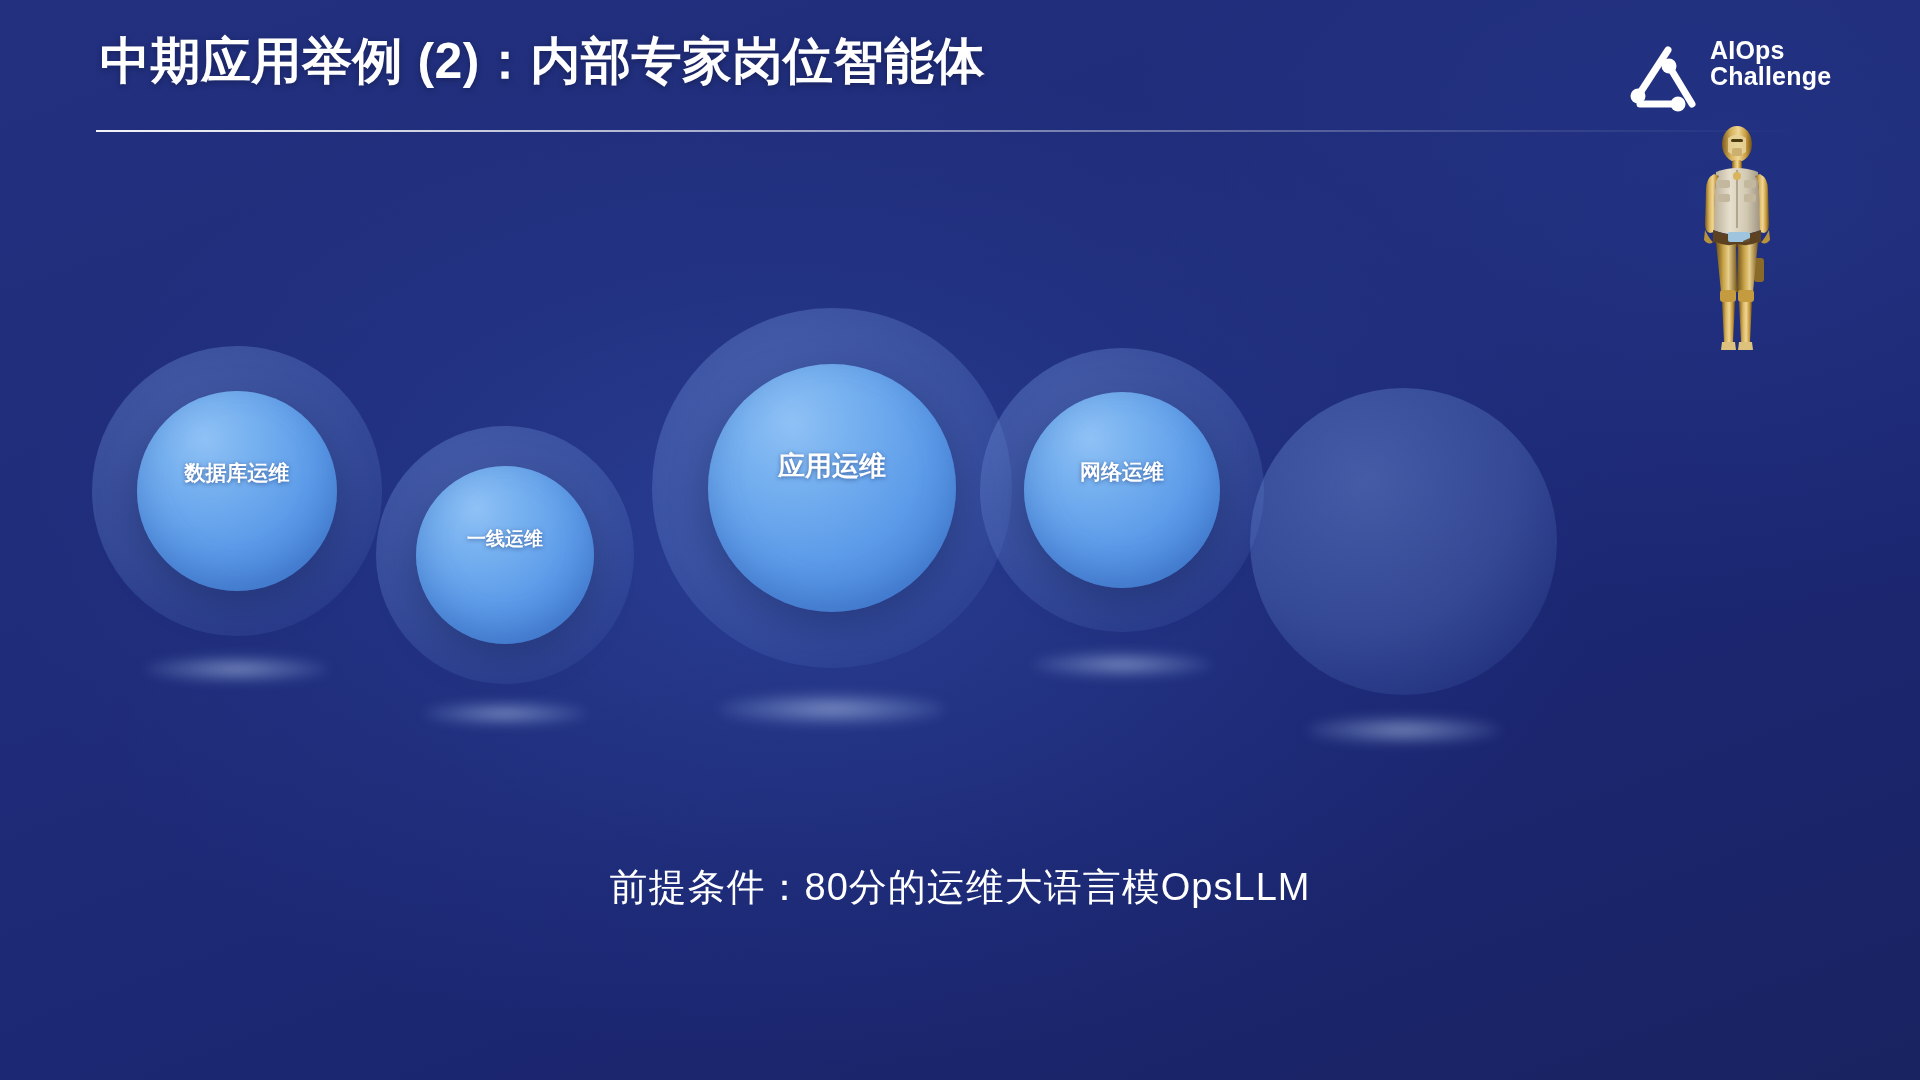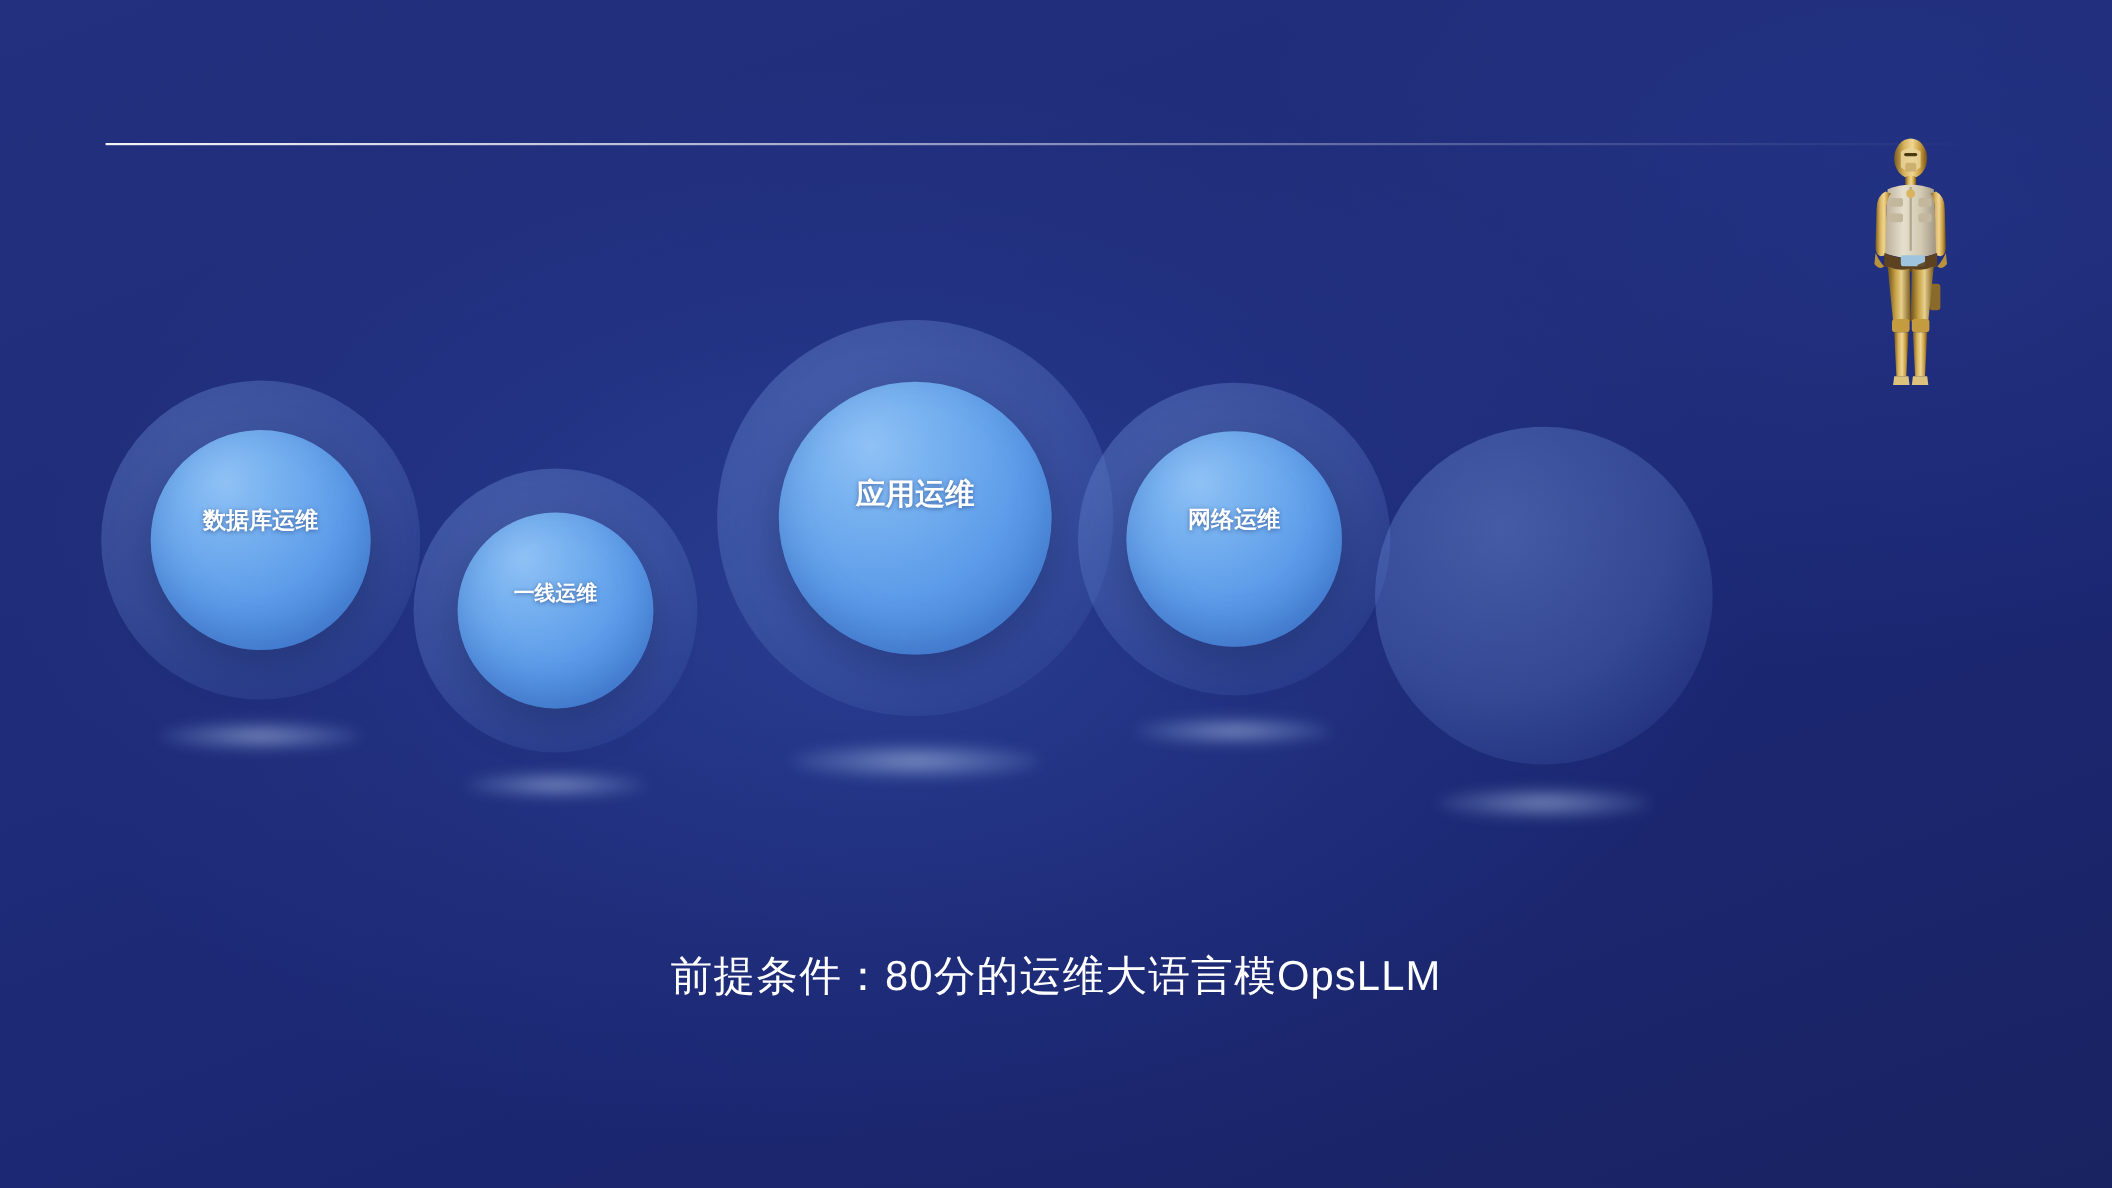--- a/index.html
+++ b/index.html
@@ -70,22 +70,43 @@
   #caption{
     position:absolute;left:0;top:862px;width:1920px;
     text-align:center;font-size:38px;color:#ffffff;letter-spacing:1px;
   }
 </style>
 </head>
 <body>
 
 <div id="slide">
 
+  <div id="title">中期应用举例 (2)：内部专家岗位智能体</div>
   <div id="rule"></div>
 
+  <div id="logo">
+    <div id="logo-mark">
+      <svg viewBox="0 0 74 72" width="74" height="72" aria-hidden="true">
+        <g stroke="#ffffff" stroke-width="7" stroke-linecap="round" fill="none">
+          <line x1="10" y1="56" x2="40" y2="10"></line>
+          <line x1="41" y1="26" x2="64" y2="64"></line>
+          <line x1="12" y1="64" x2="50" y2="64"></line>
+        </g>
+        <g fill="#ffffff">
+          <circle cx="10" cy="56" r="7.5"></circle>
+          <circle cx="41" cy="26" r="7.5"></circle>
+          <circle cx="50" cy="64" r="7.5"></circle>
+        </g>
+      </svg>
+    </div>
+    <div id="logo-text">
+      <div class="l1">AIOps</div>
+      <div class="l2">Challenge</div>
+    </div>
+  </div>
 
   <div id="robot-wrap">
     <svg viewBox="0 0 110 240" width="110" height="240" aria-hidden="true">
       <defs>
         <linearGradient id="gold" x1="0" y1="0" x2="1" y2="0">
           <stop offset="0%" stop-color="#7d5c1c"></stop>
           <stop offset="30%" stop-color="#d8b35e"></stop>
           <stop offset="55%" stop-color="#f0d694"></stop>
           <stop offset="80%" stop-color="#c79a3d"></stop>
           <stop offset="100%" stop-color="#6f5017"></stop>
@@ -149,21 +170,21 @@
           <div class="ball-label" style="font-size: 21px;">数据库运维</div>
         </div>
       </div>
       <div class="node" style="left: 376px; top: 426px; width: 258px; height: 258px;">
         <div class="halo" style="width: 258px; height: 258px;"></div>
         <div class="glow" style="width: 164px; height: 23px; left: 47px; top: 276px;"></div>
         <div class="ball" style="width: 178px; height: 178px; left: 40px; top: 40px; text-align: center;">
           <div class="ball-label" style="font-size: 19px;">一线运维</div>
         </div>
       </div>
-      <div class="node" style="left: 652px; top: 291px; width: 360px; height: 360px;">
+      <div class="node" style="left: 652px; top: 308px; width: 360px; height: 360px;">
         <div class="halo" style="width: 360px; height: 360px;"></div>
         <div class="glow" style="width: 228px; height: 32px; left: 66px; top: 385px;"></div>
         <div class="ball" style="width: 248px; height: 248px; left: 56px; top: 56px;">
           <div class="ball-label" style="font-size: 27px;">应用运维</div>
         </div>
       </div>
       <div class="node" style="left: 980px; top: 348px; width: 284px; height: 284px;">
         <div class="halo" style="width: 284px; height: 284px;"></div>
         <div class="glow" style="width: 180px; height: 25px; left: 52px; top: 304px;"></div>
         <div class="ball" style="width: 196px; height: 196px; left: 44px; top: 44px;">

